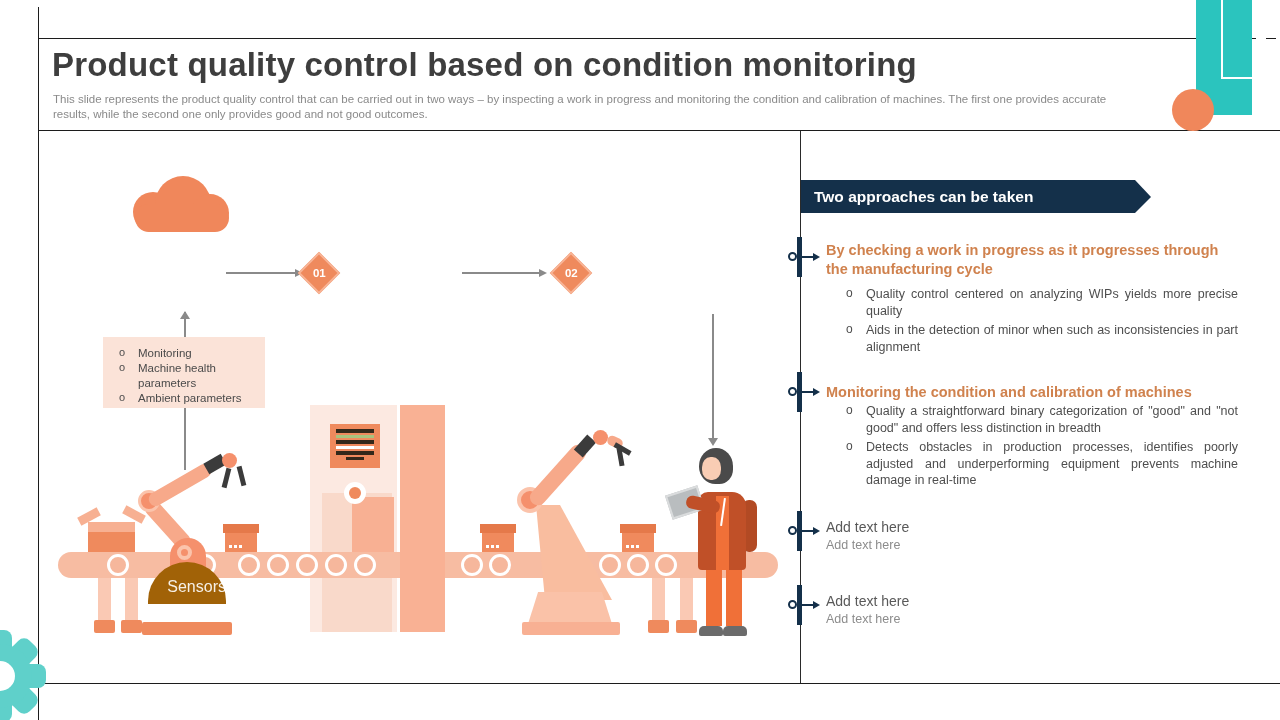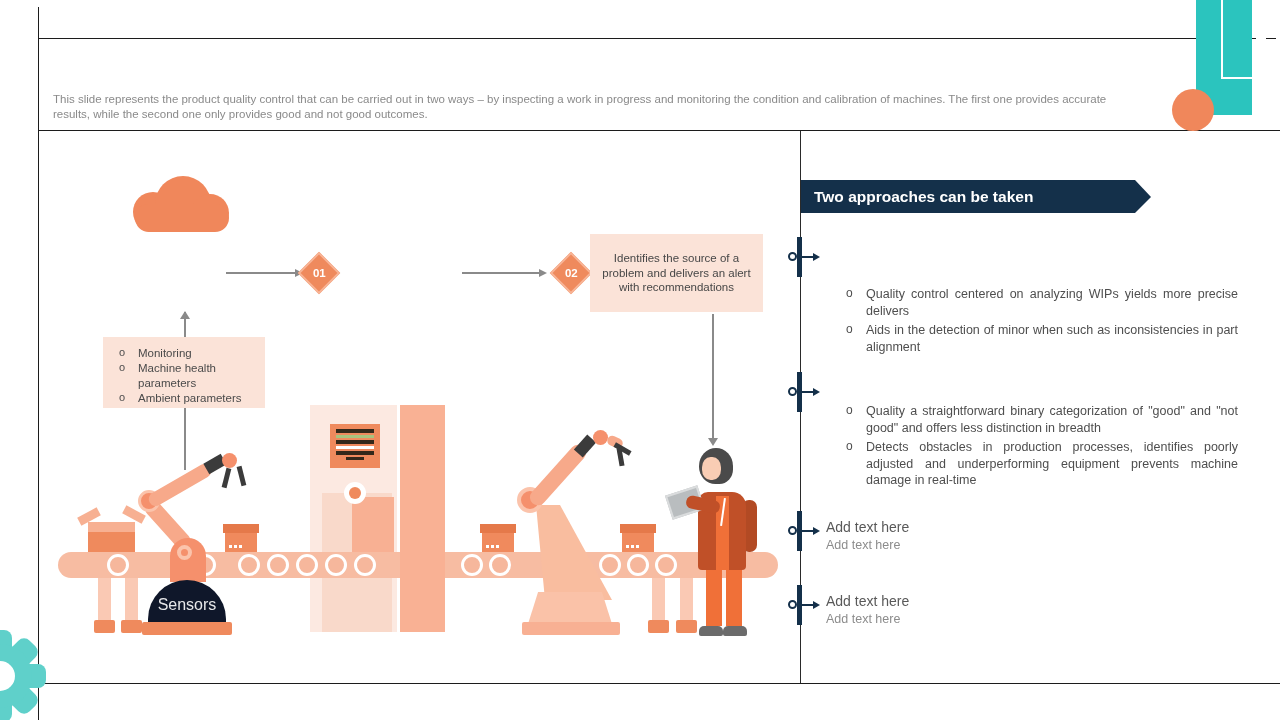--- a/index.html
+++ b/index.html
@@ -131,23 +131,23 @@
   .r1-elbow { left:80px; top:90px; width:22px; height:22px; }
   .r1-arm2 { left:87px; top:78px; width:70px; height:14px; transform:rotate(-30deg); }
   .r1-wrist { left:147px; top:58px; width:20px; height:12px; transform:rotate(-30deg); }
   .r1-hand { left:164px; top:53px; width:15px; height:15px; background:#F5906C; border-radius:50%; }
   .r1-clawl { left:166px; top:68px; width:5px; height:20px; transform:rotate(14deg); }
   .r1-clawr { left:181px; top:66px; width:5px; height:20px; transform:rotate(-14deg); }
   .r1-house { left:112px; top:138px; width:36px; height:44px; background:#F5906C;
               border-radius:18px 18px 0 0; }
   .r1-ring { left:119px; top:145px; width:15px; height:15px; background:#F5906C;
              border:4px solid #FBC3AB; border-radius:50%; }
-  .r1-dome { left:90px; top:180px; width:78px; height:42px; background:#0f172a;
+  .r1-dome { left:90px; top:162px; width:78px; height:42px; background:#a16207;
              border-radius:39px 39px 0 0; color:rgba(255,255,255,.9);
-             font-size:16px; text-align:center; padding-top:16px; }
+             font-size:16px; text-align:right; padding-top:16px; }
   .r1-base { left:84px; top:222px; width:90px; height:13px; background:#EF8A5D; border-radius:2px; }
 
   .r2-lower { left:478px; top:105px; width:76px; height:95px; background:#F9BD9F;
               clip-path:polygon(0 0, 24px 0, 76px 95px, 9px 95px); }
   .r2-shoulder { left:459px; top:87px; width:26px; height:26px; border-width:4px; }
   .r2-arm2 { left:462px; top:67px; width:76px; height:16px; transform:rotate(-48deg); }
   .r2-elbow { left:517px; top:40px; width:20px; height:12px; transform:rotate(-48deg); }
   .r2-hand { left:535px; top:30px; width:15px; height:15px; background:#F5906C; border-radius:50%; }
   .r2-clawbase { left:549px; top:37px; width:16px; height:10px; transform:rotate(25deg); }
   .r2-claw1 { left:562px; top:40px; width:5px; height:18px; transform:rotate(-60deg); }
@@ -207,20 +207,21 @@
   <div class="abs orange-circle"></div>
   <div class="abs gear">
     <div class="tooth"></div>
     <div class="tooth" style="transform:rotate(45deg)"></div>
     <div class="tooth" style="transform:rotate(90deg)"></div>
     <div class="tooth" style="transform:rotate(135deg)"></div>
     <div class="core"></div>
     <div class="hole"></div>
   </div>
 
+  <div class="abs title">Product quality control based on condition monitoring</div>
   <div class="abs banner">Two approaches can be taken</div>
 
   <div class="abs subtitle">This slide represents the product quality control that can be carried out in two ways – by inspecting a work in progress and monitoring the condition and calibration of machines. The first one provides accurate results, while the second one only provides good and not good outcomes.</div>
   <div class="abs banner-tip"></div>
 
   <div class="abs tick" style="top:237px;height:40px"></div>
   <div class="abs mcirc" style="top:252px"></div>
   <div class="abs mline" style="top:256px"></div>
   <div class="abs mhead" style="left:813px;top:253px"></div>
 
@@ -232,31 +233,33 @@
   <div class="abs tick" style="top:511px;height:40px"></div>
   <div class="abs mcirc" style="top:526px"></div>
   <div class="abs mline" style="top:530px"></div>
   <div class="abs mhead" style="left:813px;top:527px"></div>
 
   <div class="abs tick" style="top:585px;height:40px"></div>
   <div class="abs mcirc" style="top:600px"></div>
   <div class="abs mline" style="top:604px"></div>
   <div class="abs mhead" style="left:813px;top:601px"></div>
 
+  <div class="abs sec-head" style="top:241px">By checking a work in progress as it progresses through the manufacturing cycle</div>
   <div class="abs blist" style="top:286px">
     <div class="brow">
       <span class="bmark">o</span>
-      <span class="btext">Quality control centered on analyzing WIPs yields more precise delivers</span>
+      <span class="btext">Quality control centered on analyzing WIPs yields more precise quality</span>
     </div>
     <div class="brow">
       <span class="bmark">o</span>
       <span class="btext">Aids in the detection of minor when such as inconsistencies in part alignment</span>
     </div>
   </div>
 
+  <div class="abs sec-head" style="top:383px">Monitoring the condition and calibration of machines</div>
   <div class="abs blist" style="top:403px">
     <div class="brow">
       <span class="bmark">o</span>
       <span class="btext">Quality a straightforward binary categorization of "good" and "not good" and offers less distinction in breadth</span>
     </div>
     <div class="brow">
       <span class="bmark">o</span>
       <span class="btext">Detects obstacles in production processes, identifies poorly adjusted and underperforming equipment prevents machine damage in real-time</span>
     </div>
   </div>
@@ -287,21 +290,20 @@
   </div>
 
 
   <div class="abs garrow" style="left:462px;width:78px"></div>
   <div class="abs gah-r" style="left:539px"></div>
 
   <div class="abs diamond" style="left:556px;top:258px">
     <span>02</span>
   </div>
 
-  <div class="abs pbox box3">Identifies the source of a problem and delivers an alert with recommendations</div>
 
   <div class="abs params">
     <div class="brow">
       <span class="bmark">o</span>
       <span class="btext">Monitoring</span>
     </div>
     <div class="brow">
       <span class="bmark">o</span>
       <span class="btext">Machine health parameters</span>
     </div>

